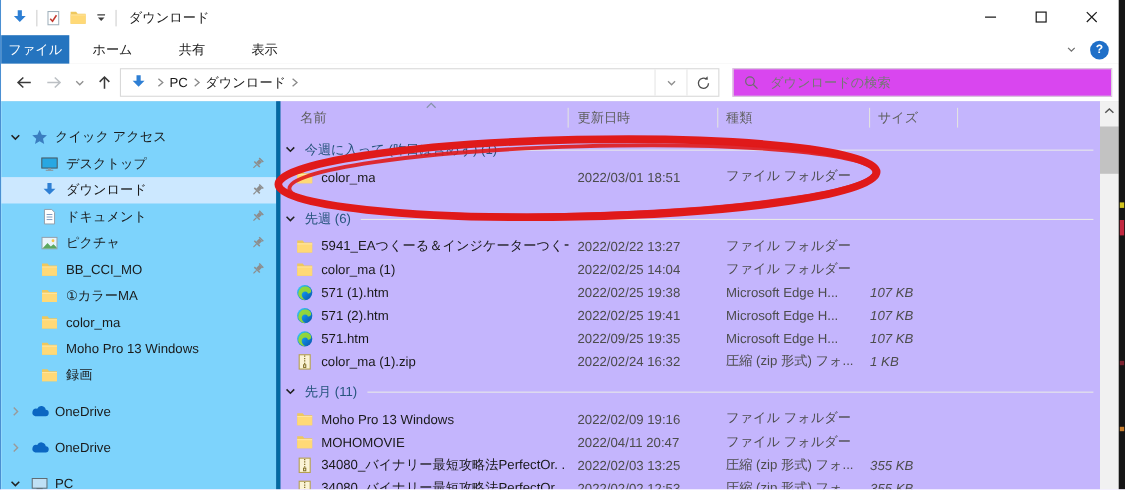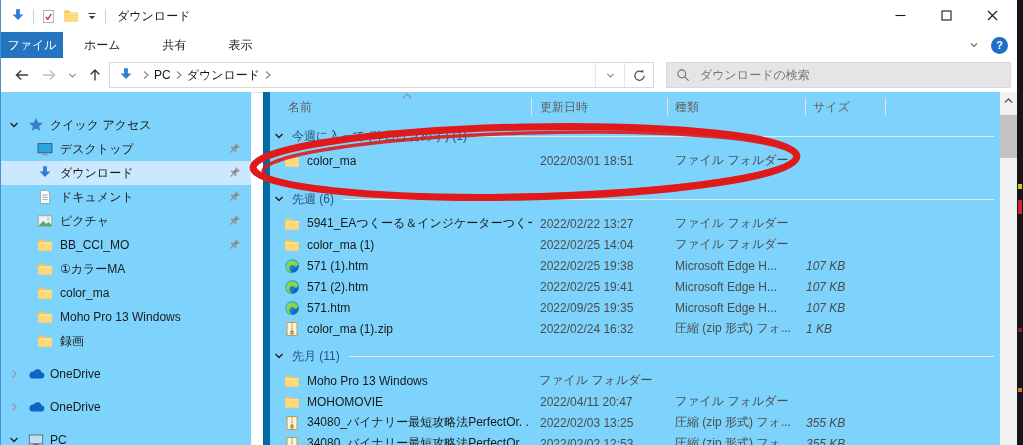--- a/index.html
+++ b/index.html
@@ -30,36 +30,36 @@
   
   .navbar{position:absolute;top:58px;left:0;right:6px;height:34px;border-bottom:1px solid #e4e4e4;background:#fff;}
   .nav-arrows{position:absolute;left:12px;top:0;height:34px;display:flex;align-items:center;gap:9px;}
   .nav-btn{display:flex;align-items:center;justify-content:center;}
   .addressbar{position:absolute;left:108px;top:4px;width:545px;height:26px;border:1px solid #d9d9d9;display:flex;align-items:center;box-sizing:border-box;background:#fff;}
   .ab-icon{margin:0 7px 0 8px;}
   .crumb{display:flex;align-items:center;white-space:nowrap;}
   .crumb-label{padding:0 3px;}
   .ab-spacer{flex:1;}
   .ab-btn{width:28px;height:24px;display:flex;align-items:center;justify-content:center;border-left:1px solid #e6e6e6;}
-  .searchbox{position:absolute;left:665px;top:4px;width:345px;height:26px;border:1px solid #d9d9d9;display:flex;align-items:center;gap:8px;padding:0 9px;box-sizing:border-box;background:#e5e5e5;}
+  .searchbox{position:absolute;left:665px;top:4px;width:345px;height:26px;border:1px solid #d9d9d9;display:flex;align-items:center;gap:8px;padding:0 9px;box-sizing:border-box;background:#d946ef;}
   .search-input{border:none;outline:none;flex:1;font:inherit;color:#333;background:transparent;}
   .search-input::placeholder{color:#767676;opacity:1;}
   
   .sidebar{position:absolute;top:92px;left:0;width:250px;bottom:0;overflow:hidden;padding-top:21px;box-sizing:border-box;background:#7dd3fc;}
   .side-item{position:relative;height:24px;}
   .side-item.gap{margin-top:9px;}
   .side-item.selected{background:#cce8ff;}
   .chev{position:absolute;left:7px;top:6px;}
   .ind0 .s-icon{position:absolute;left:27px;top:4px;}
   .ind0 .s-label{position:absolute;left:49px;top:50%;transform:translateY(-50%);white-space:nowrap;}
   .ind1 .s-icon{position:absolute;left:36px;top:4px;}
   .ind1 .s-label{position:absolute;left:59px;top:50%;transform:translateY(-50%);white-space:nowrap;}
   .pin{position:absolute;right:10px;top:5px;}
   
-  .filearea{position:absolute;left:250px;top:92px;right:23px;bottom:0;border-left:7px solid #0369a1;overflow:hidden;background:#7dd3fc;margin-left:12px;}
+  .filearea{position:absolute;left:250px;top:92px;right:23px;bottom:0;border-left:4px solid #0369a1;overflow:hidden;background:#c4b5fd;}
   .list-header{position:relative;height:30px;display:flex;color:#5f5f5f;}
   .hcell{position:relative;display:flex;align-items:center;box-sizing:border-box;}
   .hcell::after{content:"";position:absolute;right:0;top:6px;bottom:6px;width:1px;background:#e2e2e2;}
   .h-name{width:262px;padding-left:18px;}
   .h-date{width:136px;padding-left:8px;}
   .h-type{width:138px;padding-left:7px;}
   .h-size{width:80px;padding-left:7px;}
   .sort-ind{position:absolute;left:131px;top:0;}
   .group{margin-top:3px;}
   .group.g1{margin-top:17px;}
@@ -627,20 +627,21 @@
     <div class="c-name">
       <span class="f-icon">
                   <svg width="16" height="16" viewBox="0 0 16 16">
                     <path d="M1.2 2.6h5l1.4 1.8h7.2v9.2H1.2z" fill="#eec85e"></path>
                     <path d="M1.2 5.2h13.6v8.4H1.2z" fill="#ffd977"></path>
                     <path d="M1.2 5.2h13.6v1H1.2z" fill="#ffe49d"></path>
                   </svg>
                 </span>
       <span class="c-name-text">Moho Pro 13 Windows</span>
     </div>
+    <div class="c-date">2022/02/09 19:16</div>
     <div class="c-type">ファイル フォルダー</div>
     <div class="c-size"></div>
   </div>
             <div class="row">
     <div class="c-name">
       <span class="f-icon">
                   <svg width="16" height="16" viewBox="0 0 16 16">
                     <path d="M1.2 2.6h5l1.4 1.8h7.2v9.2H1.2z" fill="#eec85e"></path>
                     <path d="M1.2 5.2h13.6v8.4H1.2z" fill="#ffd977"></path>
                     <path d="M1.2 5.2h13.6v1H1.2z" fill="#ffe49d"></path>

